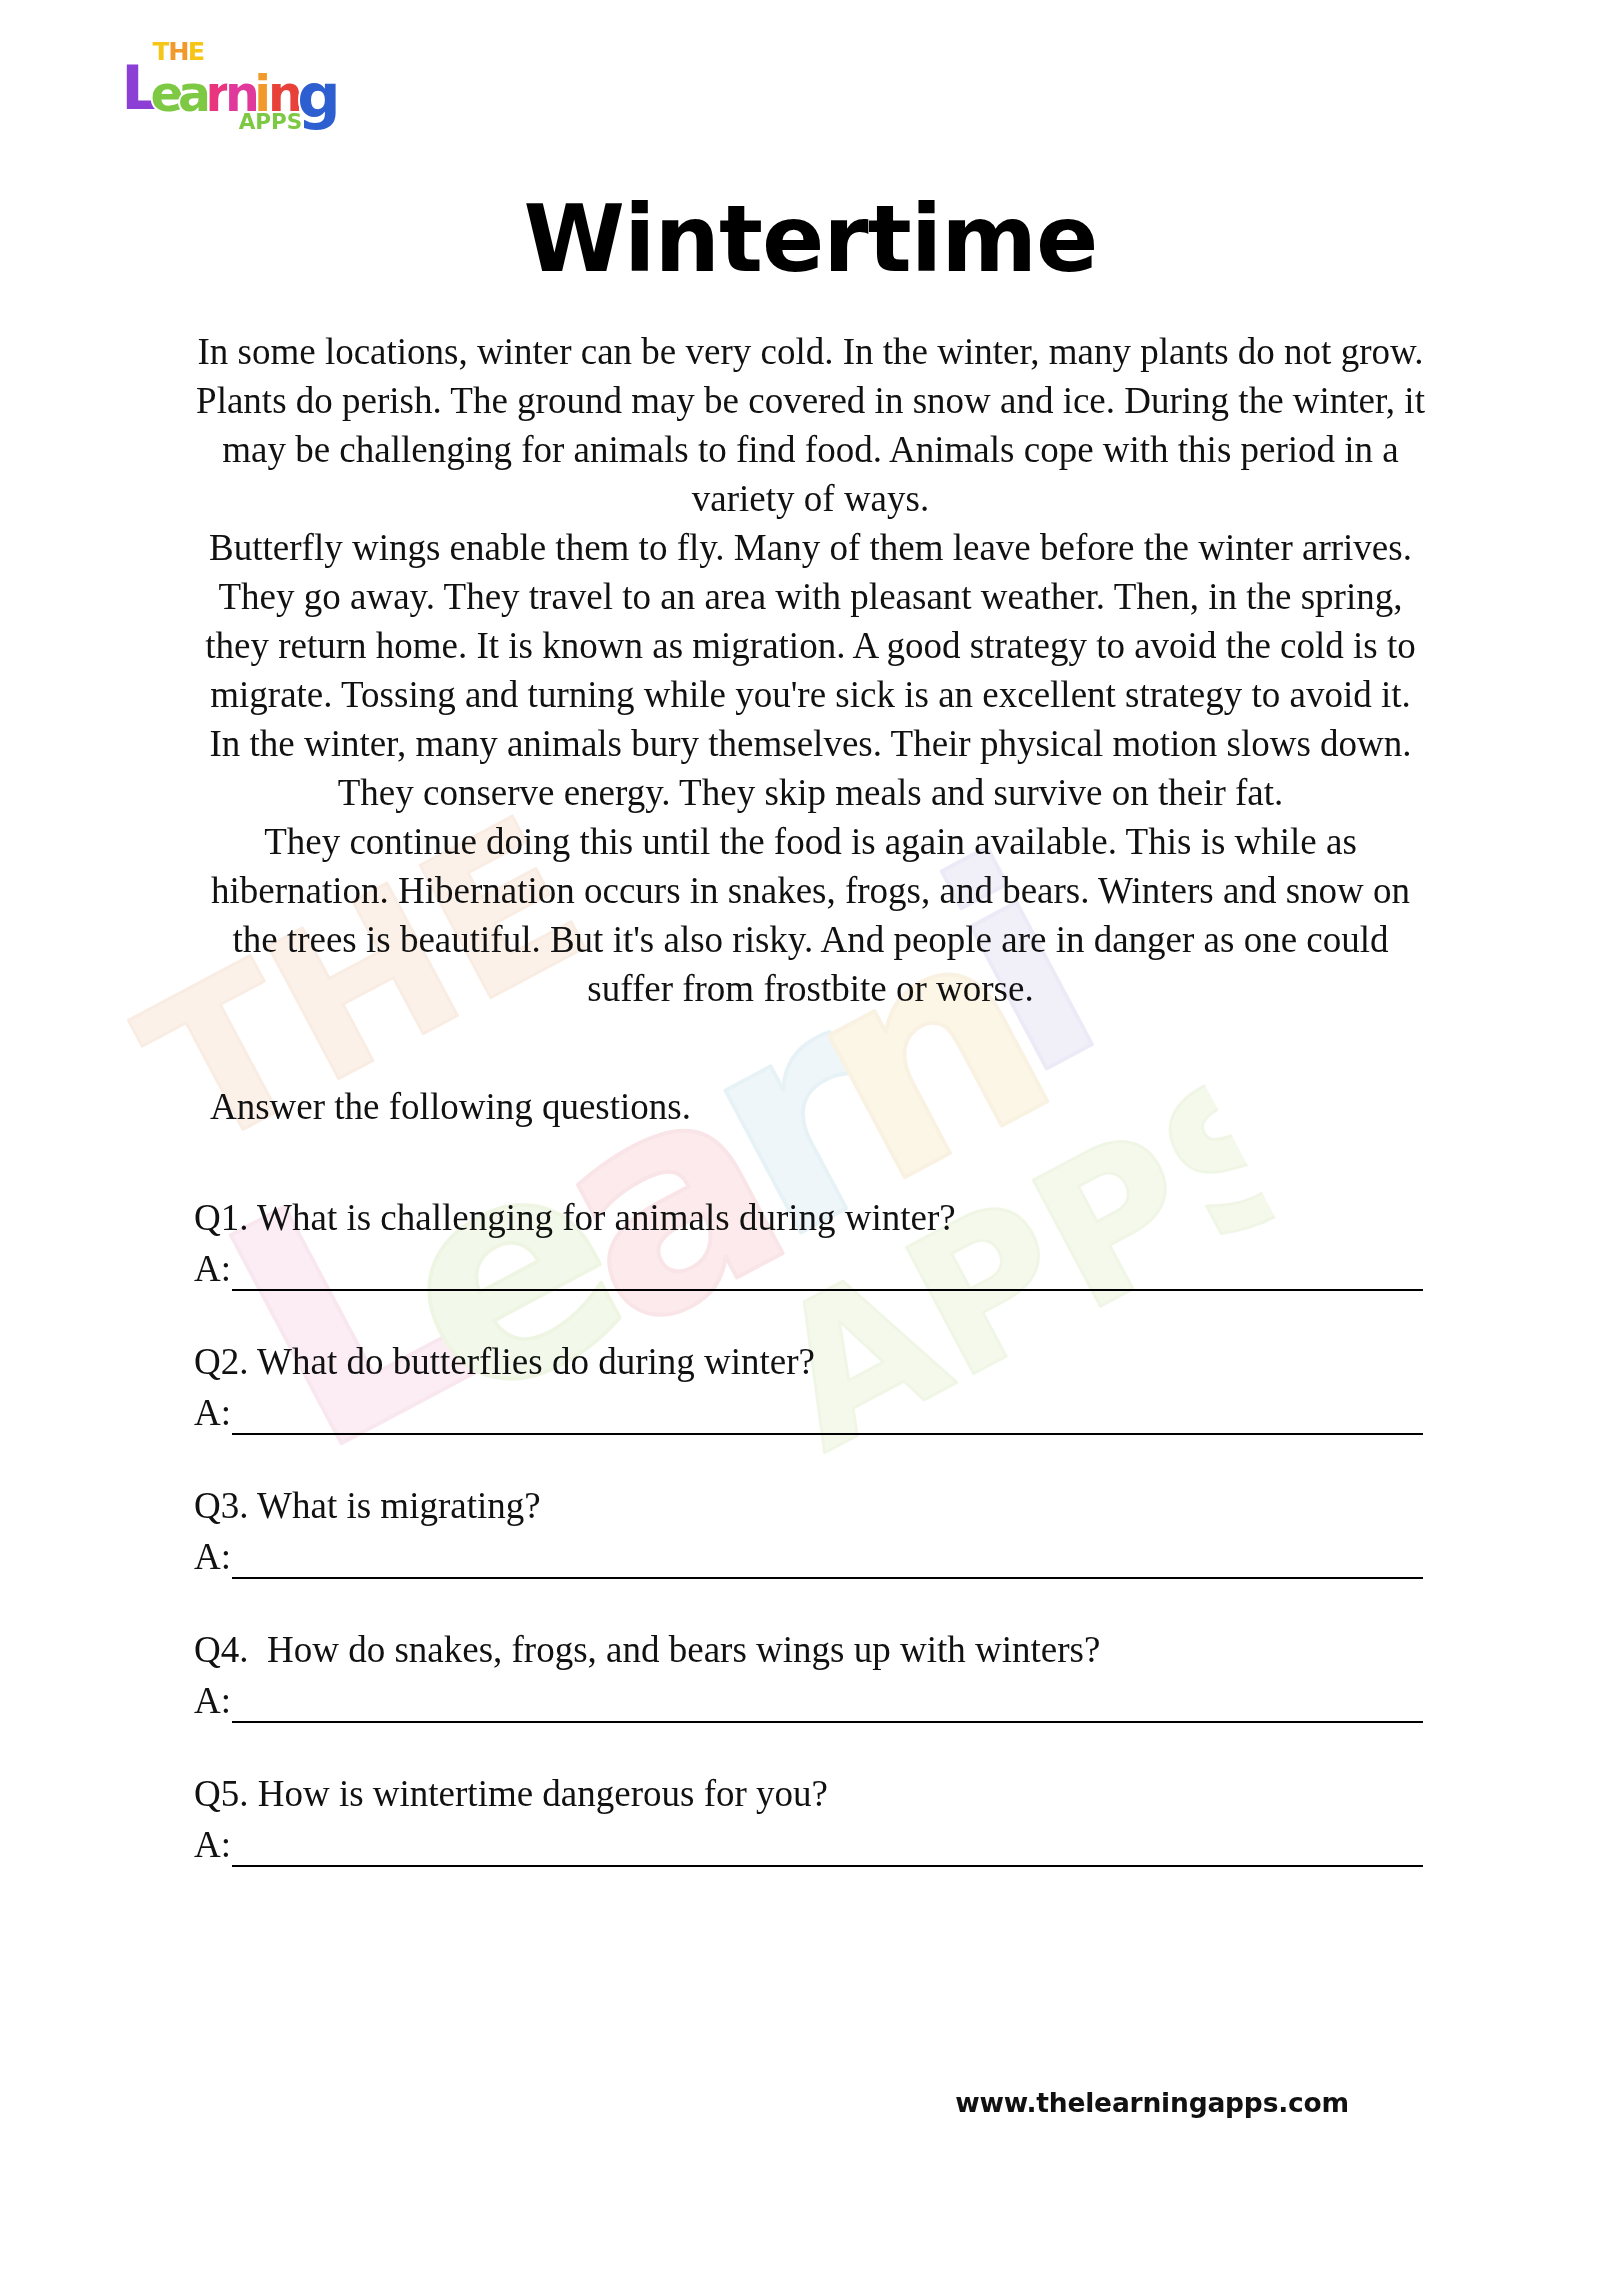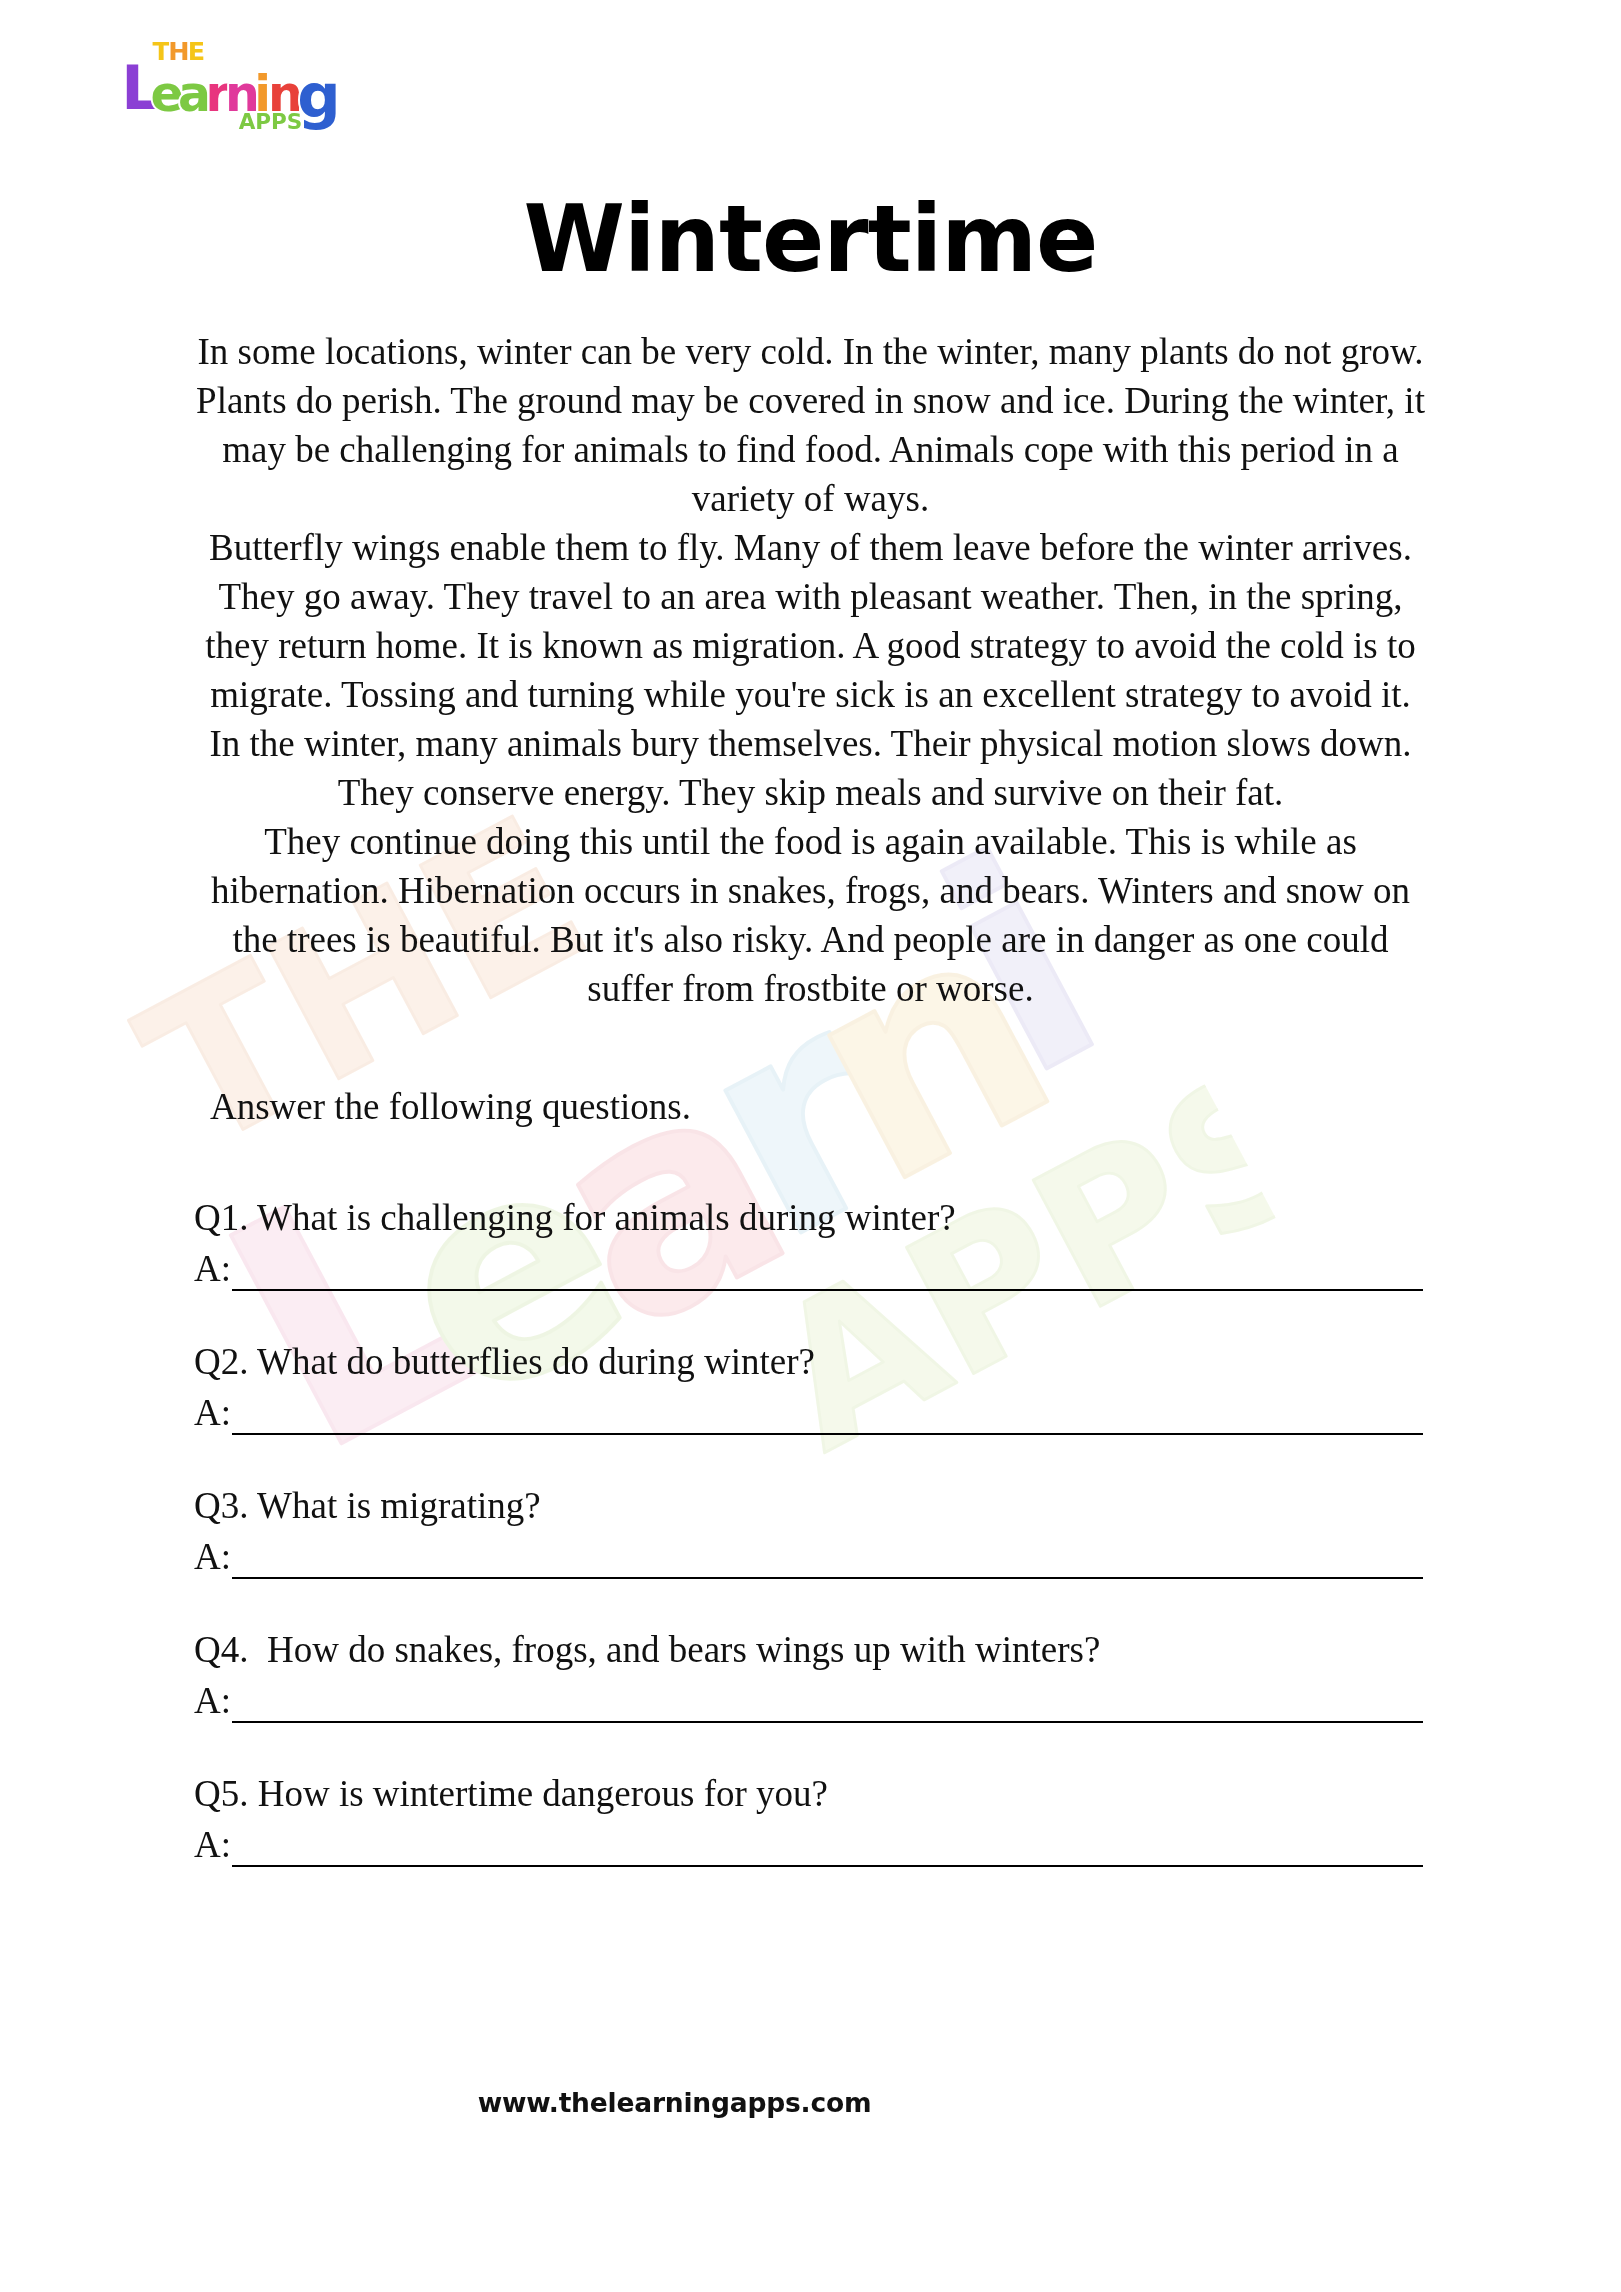--- a/index.html
+++ b/index.html
@@ -112,21 +112,21 @@
     margin-left: 1px;
     margin-right: 3.9px;
   }
 
   
   .footer {
     position: absolute;
     left: 0;
     top: 2087px;
     width: 1349px;
-    text-align: center;
+    text-align: right;
     z-index: 4;
   }
   .footer-url {
     font-family: "DejaVu Sans", "Liberation Sans", sans-serif;
     font-weight: bold;
     font-size: 26.5px;
     letter-spacing: -0.2px;
     color: #111111;
   }
 </style>

